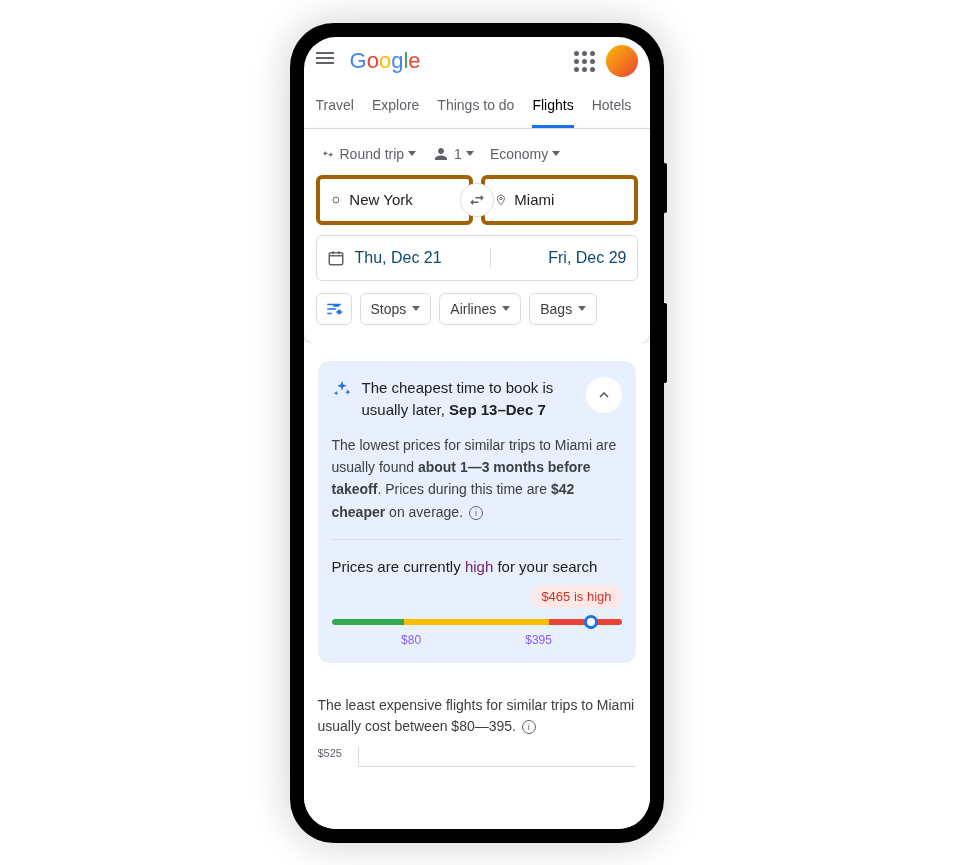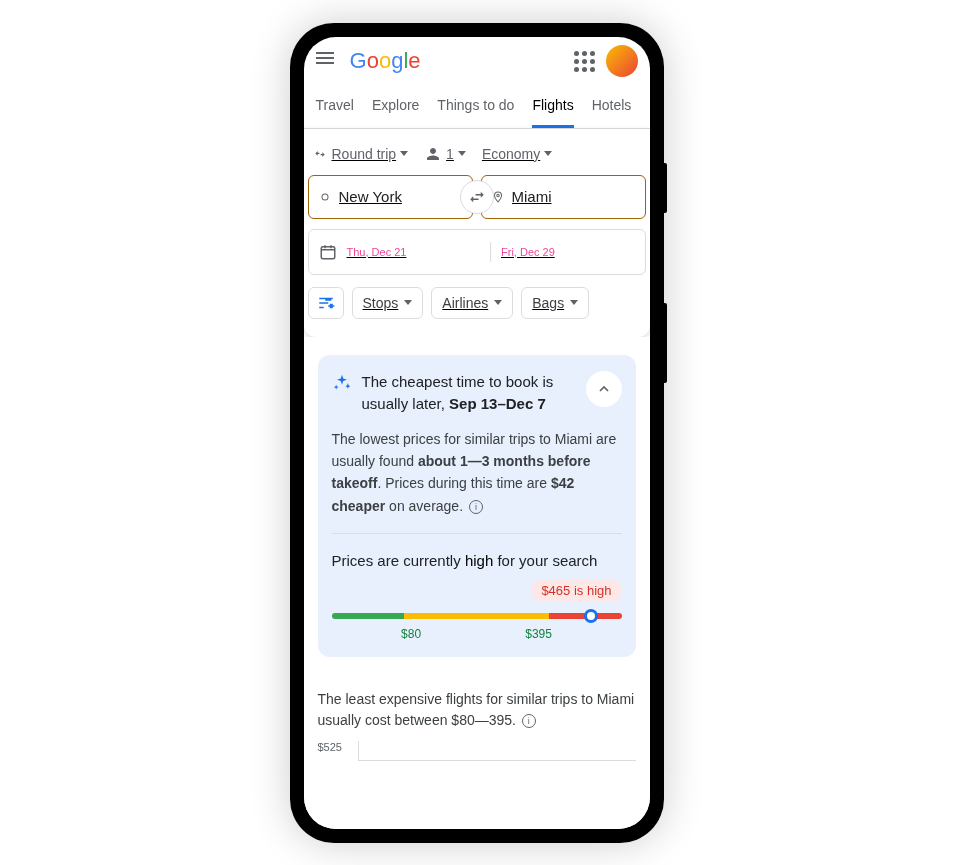--- a/index.html
+++ b/index.html
@@ -14,56 +14,56 @@
 .menu-icon span { display: block; width: 18px; height: 2px; background: #5f6368; margin: 3px 0; }
 .logo { height: 26px; }
 .logo-text { font-size: 22px; font-weight: 500; }
 .spacer { flex: 1; }
 .apps-icon { width: 24px; height: 24px; display: grid; grid-template-columns: repeat(3, 1fr); gap: 3px; cursor: pointer; padding: 2px; }
 .apps-icon span { width: 5px; height: 5px; background: #5f6368; border-radius: 50%; }
 .avatar { width: 32px; height: 32px; border-radius: 50%; background: linear-gradient(135deg, #fbbc04, #ea4335); cursor: pointer; }
 .tabs { display: flex; border-bottom: 1px solid #dadce0; padding: 0 12px; gap: 18px; overflow: hidden; }
 .tab { padding: 12px 0; font-size: 14px; color: #5f6368; cursor: pointer; white-space: nowrap; }
 .tab.active { color: #000000; border-bottom: 3px solid #1a73e8; font-weight: 500; }
-.search-panel { padding: 10px 4px 18px; box-shadow: 0 2px 6px rgba(0,0,0,0.15); border-radius: 0 0 12px 12px; text-decoration: underline; }
+.search-panel { padding: 10px 12px 18px; box-shadow: 0 2px 6px rgba(0,0,0,0.15); border-radius: 0 0 12px 12px; }
 .trip-row { display: flex; align-items: center; gap: 16px; padding: 6px 4px 12px; }
 .trip-ctrl { display: flex; align-items: center; gap: 4px; font-size: 14px; color: #5f6368; cursor: pointer; }
 .swap-ic { width: 16px; height: 14px; }
 .drop-arrow { width: 0; height: 0; border-left: 4px solid transparent; border-right: 4px solid transparent; border-top: 5px solid #5f6368; }
 .loc-row { display: flex; gap: 8px; position: relative; }
-.loc-box { flex: 1; border: 1px solid #a16207; border-radius: 6px; padding: 12px 10px; display: flex; align-items: center; gap: 8px; cursor: pointer; }
+.loc-box { flex: 1; border: 4px solid #a16207; border-radius: 6px; padding: 12px 10px; display: flex; align-items: center; gap: 8px; cursor: pointer; }
 .loc-box input { border: none; outline: none; font-size: 15px; width: 100%; color: #202124; }
 .swap-btn { position: absolute; left: 50%; top: 50%; transform: translate(-50%, -50%); width: 34px; height: 34px; border: 1px solid #dadce0; border-radius: 50%; background: #fff; display: flex; align-items: center; justify-content: center; cursor: pointer; z-index: 2; }
 .date-row { margin-top: 10px; border: 1px solid #dadce0; border-radius: 6px; display: flex; align-items: center; padding: 12px 10px; gap: 10px; cursor: pointer; }
 .date-divider { width: 1px; height: 20px; background: #dadce0; margin: 0 auto; }
-.date-text { font-size: 11px; color: #ec4899; flex: 1; }
-.date-text.right { text-align: left; }
+.date-text { font-size: 16px; color: #0c4a6e; flex: 1; }
+.date-text.right { text-align: right; }
 .filter-row { display: flex; gap: 8px; margin-top: 12px; overflow: hidden; }
 .filter-btn { border: 1px solid #dadce0; border-radius: 6px; padding: 6px 10px; font-size: 14px; color: #3c4043; display: flex; align-items: center; gap: 6px; cursor: pointer; background: #fff; }
 .filter-btn.icon-only { padding: 6px 8px; }
 .sliders-ic { color: #1a73e8; }
 .content { flex: 1; overflow-y: auto; background: #fff; padding: 18px 14px 0; }
 .insight-card { background: #e8f0fe; border-radius: 12px; padding: 16px 14px; }
 .insight-card.white { background: #fff; padding: 14px 0 0; }
 .insight-top { display: flex; align-items: flex-start; gap: 10px; }
 .sparkle-ic { width: 20px; flex-shrink: 0; margin-top: 2px; }
 .insight-text { flex: 1; font-size: 15px; color: #202124; line-height: 1.5; }
 .collapse-btn { width: 36px; height: 36px; border-radius: 50%; background: #fff; display: flex; align-items: center; justify-content: center; cursor: pointer; flex-shrink: 0; }
 .insight-body { margin-top: 12px; font-size: 14px; color: #3c4043; line-height: 1.6; }
 .info-ic { display: inline-block; width: 14px; height: 14px; border: 1.5px solid #5f6368; border-radius: 50%; font-size: 9px; text-align: center; line-height: 12px; color: #5f6368; vertical-align: middle; cursor: pointer; margin-left: 2px; }
 .divider { height: 1px; background: #dadce0; margin: 16px 0; }
-.high { color: #000000; font-weight: 500; }
+.high { color: #701a75; font-weight: 500; }
 .price-badge { float: right; background: #fce8e6; color: #d93025; padding: 4px 10px; border-radius: 12px; font-size: 13px; margin-top: 6px; }
 .price-bar { display: flex; height: 6px; border-radius: 3px; overflow: visible; margin-top: 40px; position: relative; clear: both; }
 .bar-seg { height: 6px; }
 .bar-seg.g { background: #34a853; width: 25%; border-radius: 3px 0 0 3px; }
 .bar-seg.y { background: #fbbc04; width: 50%; }
 .bar-seg.r { background: #ea4335; width: 25%; border-radius: 0 3px 3px 0; }
 .bar-marker { position: absolute; top: -4px; width: 14px; height: 14px; border: 3px solid #1a73e8; background: #fff; border-radius: 50%; right: 8%; }
-.bar-labels { display: flex; margin-top: 8px; font-size: 12px; color: #15803d; }
+.bar-labels { display: flex; margin-top: 8px; font-size: 12px; color: #8b5cf6; }
 .bar-labels span:first-child { margin-left: 24%; }
 .bar-labels span:last-child { margin-left: auto; margin-right: 24%; }
 .footer-text { font-size: 14px; color: #3c4043; line-height: 1.5; margin-top: 18px; }
 .section-title { font-size: 14px; font-weight: 700; color: #202124; margin-top: 16px; }
 .chart-stub { margin-top: 10px; font-size: 11px; color: #5f6368; display: flex; align-items: flex-start; gap: 16px; }
 .chart-axis { border-left: 1px solid #dadce0; border-bottom: 1px solid #dadce0; flex: 1; height: 20px; }
 .bold { font-weight: 700; }
 svg { display: block; }
 </style>
 </head>

